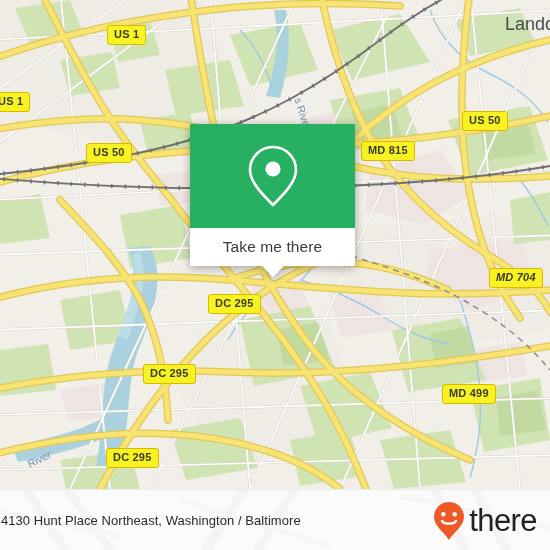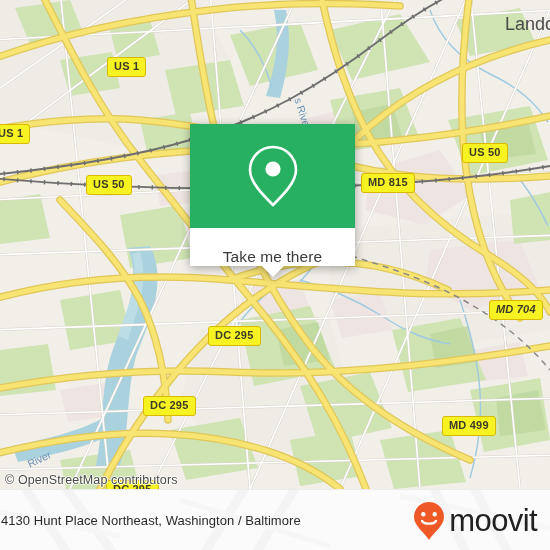--- a/index.html
+++ b/index.html
@@ -59,21 +59,20 @@
     border: 1.6px solid #d9b800;
     border-radius: 3px;
     color: #3c3c28;
     font-size: 11px;
     font-weight: bold;
     line-height: 1;
     padding: 3px 6px 4px 6px;
     white-space: nowrap;
     letter-spacing: .2px;
     box-sizing: border-box;
-    margin-top: 32px;
   }
 
   
   .place-label {
     position: absolute;
     color: #4b4b4b;
     font-size: 18px;
     white-space: nowrap;
   }
   .water-label {
@@ -97,21 +96,21 @@
     background: #27b062;
     display: flex;
     align-items: center;
     justify-content: center;
   }
   #popup-footer {
     position: relative;
     height: 38px;
     background: #ffffff;
     display: flex;
-    align-items: flex-end;
+    align-items: center;
     justify-content: center;
   }
   #popup-label {
     color: #3b3b3b;
     font-size: 15.5px;
     letter-spacing: .1px;
   }
   #popup-tip {
     position: absolute;
     left: 50%;
@@ -358,21 +357,20 @@
       </div>
 
     <div id="place-labels">
         <div class="place-label" style="left: 505px; top: 14px;">Lando</div>
       </div>
     <div id="water-labels">
         <div class="water-label" style="left: 298px; top: 92px; transform: rotate(72deg);">s River</div>
         <div class="water-label" style="left: 28px; top: 458px; transform: rotate(-25deg);">River</div>
       </div>
 
-    <div id="attribution">© OpenStreetMap contributors</div>
 
     <div id="popup">
       <div id="popup-image">
         <svg width="54" height="64" viewBox="0 0 54 64">
           <path d="M27 3 C14.3 3 4 13.3 4 26 C4 38 16 50 27 61 C38 50 50 38 50 26 C50 13.3 39.7 3 27 3 Z" fill="none" stroke="#ffffff" stroke-width="2.6"></path>
           <circle cx="27" cy="25" r="7.6" fill="#ffffff"></circle>
         </svg>
       </div>
       <div id="popup-footer">
         <span id="popup-label">Take me there</span>
@@ -402,16 +400,16 @@
 
     <div id="footer-title">4130 Hunt Place Northeast, Washington / Baltimore</div>
 
     <div id="brand">
       <svg width="32" height="40" viewBox="0 0 32 40">
         <path d="M16 1 C7.7 1 1 7.7 1 16 C1 25 11 31 16 39 C21 31 31 25 31 16 C31 7.7 24.3 1 16 1 Z" fill="#ef5928"></path>
         <circle cx="10.3" cy="13.2" r="2.2" fill="#ffffff"></circle>
         <circle cx="21.7" cy="13.2" r="2.2" fill="#ffffff"></circle>
         <path d="M9 20 C11.6 23.6 20.4 23.6 23 20" fill="none" stroke="#ffffff" stroke-width="2.3" stroke-linecap="round"></path>
       </svg>
-      <span id="brand-name">moovit</span>
+      <span id="brand-name">there</span>
     </div>
   </div>
 </div>
 
 </body></html>

